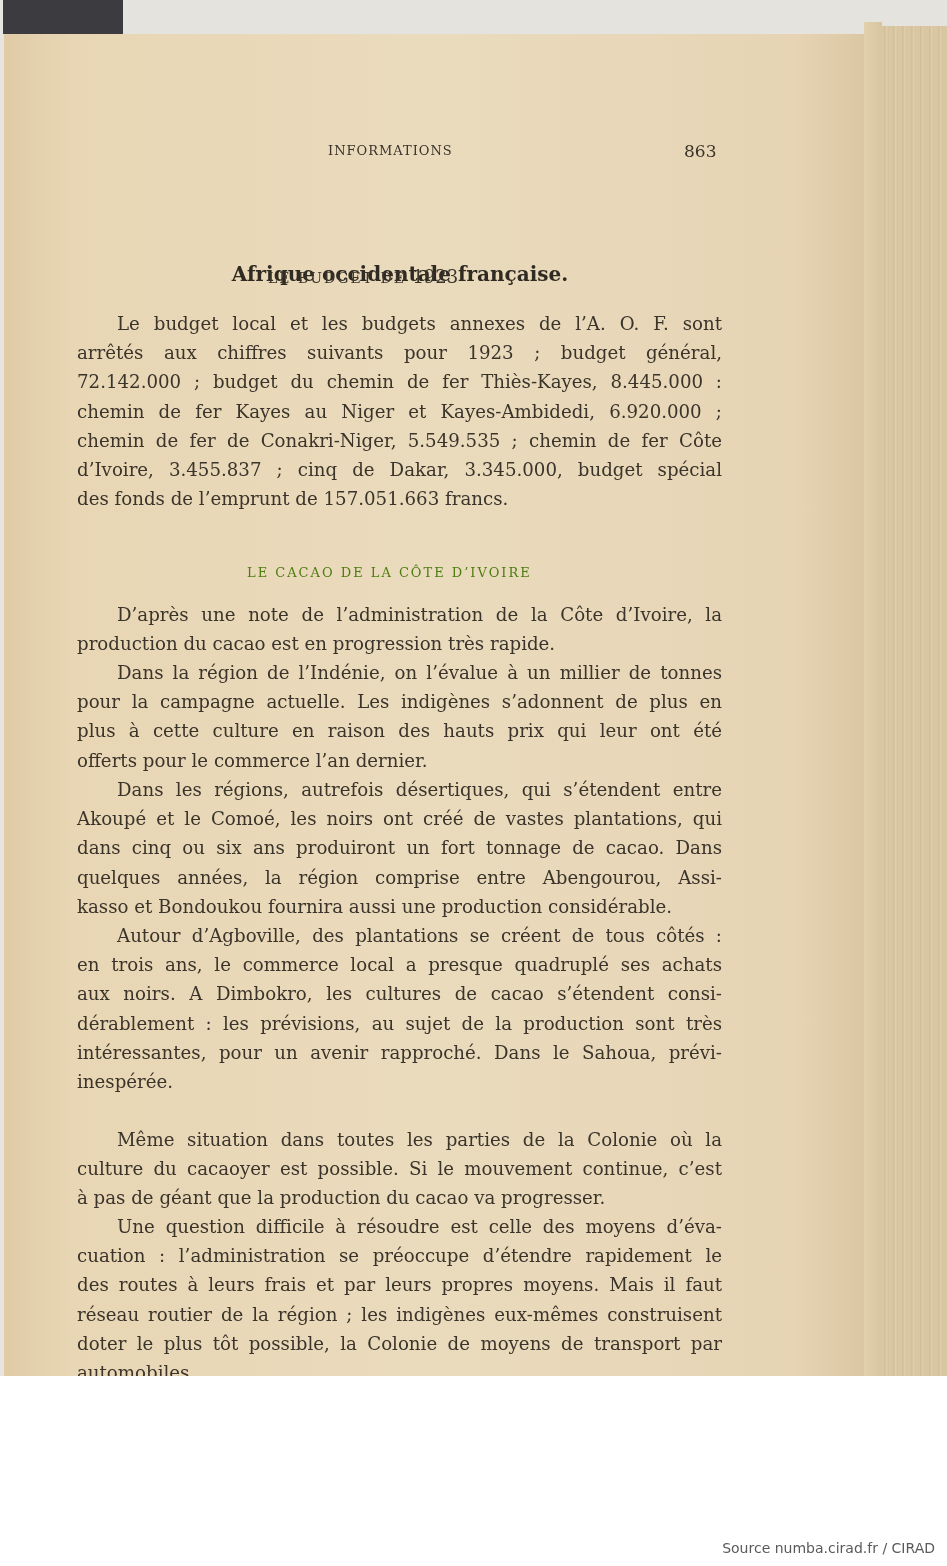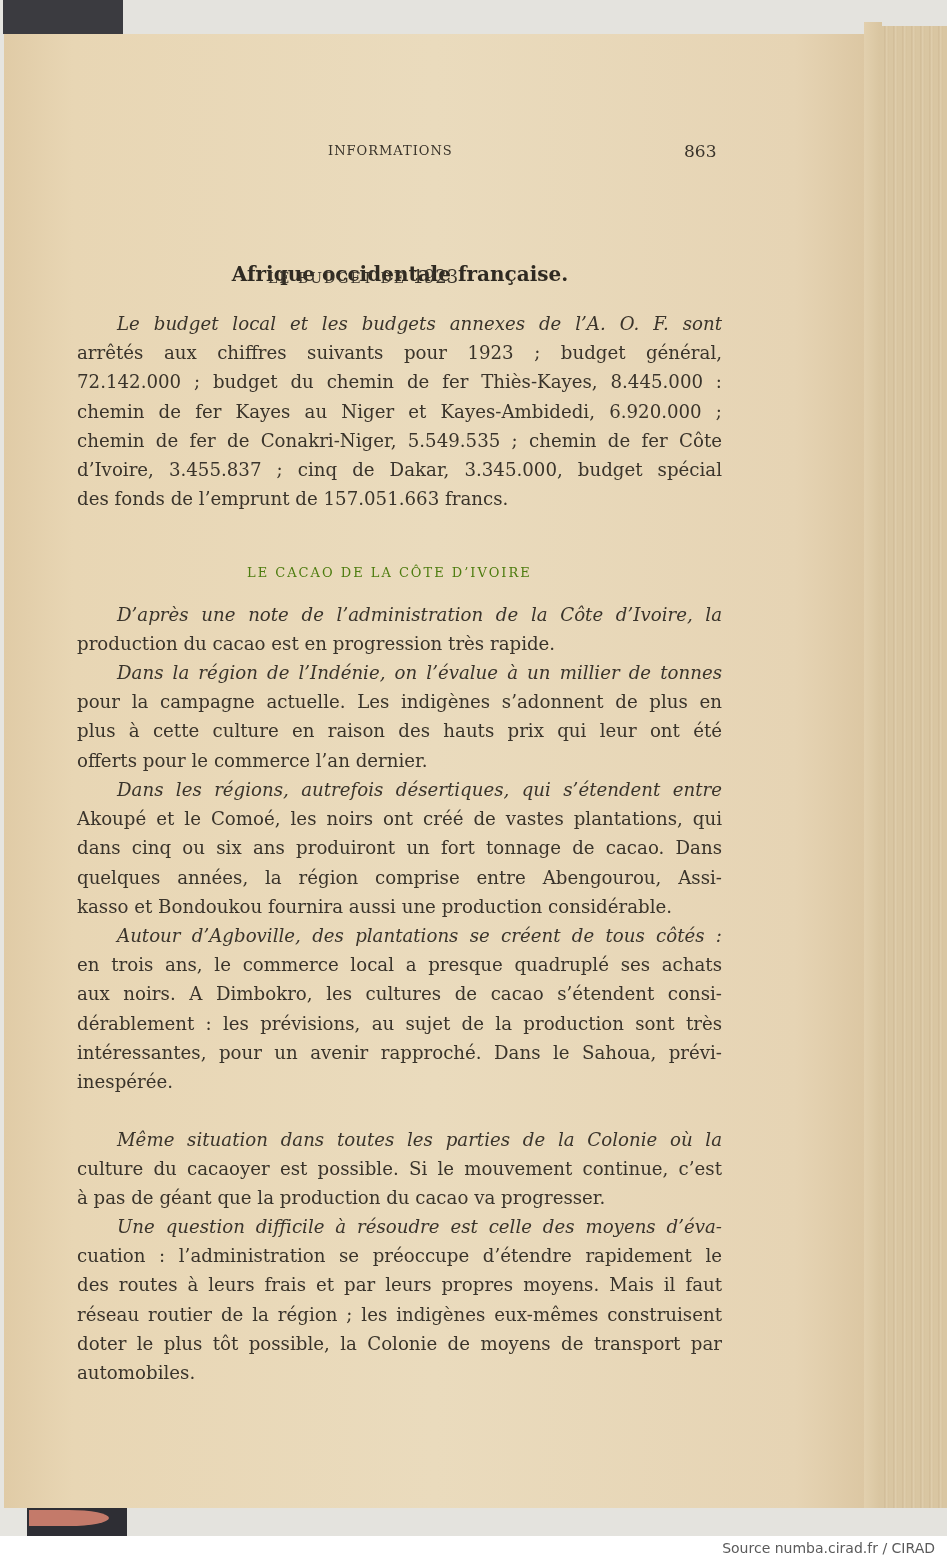--- a/index.html
+++ b/index.html
@@ -5,21 +5,21 @@
     html, body { margin: 0; padding: 0; }
     body {
       width: 947px; height: 1566px;
       background: #ffffff;
       position: relative;
       overflow: hidden;
       font-family: "DejaVu Serif", serif;
     }
     .scan {
       position: absolute; left: 0; top: 0;
-      width: 947px; height: 1536px;
+      width: 947px; height: 1376px;
       background: #e4e3de;
       overflow: hidden;
     }
     .binding-top {
       position: absolute; left: 3px; top: 0;
       width: 120px; height: 34px;
       background: #3b3b40;
     }
     .binding-bottom {
       position: absolute; left: 27px; top: 1508px;
@@ -79,21 +79,21 @@
       position: absolute; left: 77px; width: 645px;
       font-size: 18.2px; line-height: 29.2px;
       color: #3a342b;
       text-align: justify;
     }
     .text-block .line {
       display: block; white-space: nowrap;
       text-align-last: justify;
     }
     .text-block .line.last { text-align-last: left; }
-    .text-block .line.indent { padding-left: 40px; font-style: italic; }
+    .text-block .line.indent { padding-left: 40px; }
     .source {
       position: absolute; top: 1540px; right: 12px;
       font-family: "DejaVu Sans", sans-serif;
       font-size: 14px; color: #5a5a5a; text-align: center;
     }
   </style>
 </head>
 <body>
 
 <div class="scan">

